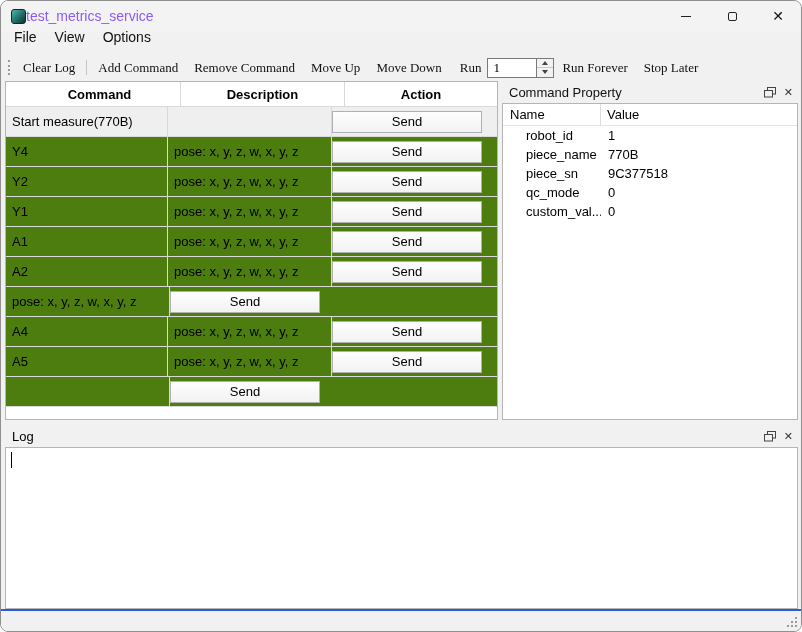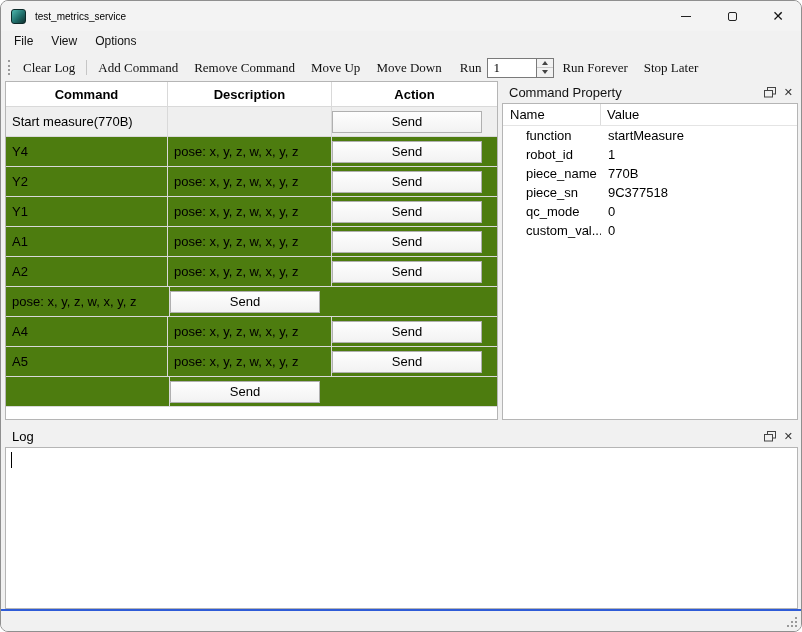--- a/index.html
+++ b/index.html
@@ -5,46 +5,46 @@
   * { box-sizing: border-box; margin: 0; padding: 0; }
   html, body { width: 802px; height: 632px; font-family: "Liberation Sans", sans-serif; background: #ffffff; }
   .window {
     position: absolute; top: 0; left: 0; width: 802px; height: 632px;
     background: #f1f1f1; border: 1px solid #8f8f8f; border-radius: 8px; overflow: hidden;
   }
   
   .titlebar { position: absolute; top: 0; left: 0; right: 0; height: 30px; display: flex; align-items: center; background: #f3f3f3; }
   .app-icon { width: 15px; height: 15px; margin-left: 10px; border-radius: 3px;
     background: linear-gradient(135deg, #4fb8ae 0%, #1f6e6a 55%, #102f2e 100%); border: 1px solid #0d2a29; }
-  .title-text { margin-left: 9px; font-size: 10px; color: #000000; }
+  .title-text { margin-left: 0; font-size: 14px; color: #8b5cf6; }
   .win-controls { margin-left: auto; display: flex; height: 100%; }
   .win-btn { width: 46px; height: 100%; display: flex; align-items: center; justify-content: center; color: #222; background: transparent; border: none; }
   .min-glyph { width: 10px; height: 1px; background: #222; display: block; }
   .max-glyph { width: 9px; height: 9px; border: 1px solid #222; border-radius: 2px; display: block; }
   .close-glyph { font-size: 14px; line-height: 1; color: #111; }
   
-  .menubar { position: absolute; top: 30px; left: 0; right: 0; height: 24px; display: flex; padding-left: 4px; font-size: 12px; color: #111; }
+  .menubar { position: absolute; top: 24px; left: 0; right: 0; height: 24px; display: flex; align-items: center; padding-left: 4px; font-size: 14px; color: #111; }
   .menu-item { padding: 3px 9px; }
   
   .toolbar { position: absolute; top: 54px; left: 0; right: 0; height: 25px; display: flex; align-items: center;
     font-family: "Liberation Serif", "DejaVu Serif", serif; font-size: 13px; color: #111; }
   .tb-handle { width: 3px; height: 15px; border-left: 2px dotted #9a9a9a; margin: 0 4px 0 7px; }
   .tb-sep { width: 1px; height: 15px; background: #c6c6c6; margin: 0 3px; }
   .tb-btn { padding: 2px 8px; background: transparent; border: none; font: inherit; color: inherit; white-space: nowrap; }
   .run-label { padding: 2px 6px 2px 10px; white-space: nowrap; }
   .spinbox { display: flex; align-items: center; }
   .spin-input { width: 50px; height: 20px; border: 1px solid #7a7a7a; background: #fff; font-family: "Liberation Serif", "DejaVu Serif", serif; font-size: 13px; padding-left: 5px; }
   .spin-btns { width: 17px; height: 20px; border: 1px solid #7a7a7a; border-left: none; display: flex; flex-direction: column; background: #f2f2f2; }
   .spin-up, .spin-down { flex: 1; display: flex; align-items: center; justify-content: center; border: none; background: #f2f2f2; padding: 0; }
   .spin-up { border-bottom: 1px solid #c9c9c9; }
   .tri-up { width: 0; height: 0; border-left: 3px solid transparent; border-right: 3px solid transparent; border-bottom: 4px solid #444; }
   .tri-down { width: 0; height: 0; border-left: 3px solid transparent; border-right: 3px solid transparent; border-top: 4px solid #444; }
   
   .cmd-table { position: absolute; left: 4px; top: 80px; width: 493px; height: 339px; background: #fff; border: 1px solid #b5b5b5; overflow: hidden; }
-  .cmd-header { display: flex; height: 25px; border-bottom: 1px solid #d9d9d9; font-weight: bold; font-size: 13px; color: #000; }
+  .cmd-header { display: flex; height: 25px; border-bottom: 1px solid #d9d9d9; font-weight: bold; font-size: 13px; color: #000; padding-left: 13px; }
   .cmd-header > div { display: flex; align-items: center; justify-content: center; }
   .col-cmd { width: 162px; border-right: 1px solid #d9d9d9; }
   .col-desc { width: 164px; border-right: 1px solid #d9d9d9; }
   .col-act { flex: 1; }
   .cmd-row { display: flex; height: 30px; border-bottom: 1px solid #d9d9d9; font-size: 13px; color: #000; background: #4d7c0f; }
   .cmd-row.alt { background: #efefef; }
   .cmd-row .col-cmd, .cmd-row .col-desc { display: flex; align-items: center; justify-content: flex-start; padding-left: 6px; }
   .cmd-row .col-act { display: flex; align-items: center; }
   .send-btn { width: 150px; height: 22px; border: 1px solid #b0b0b0; background: linear-gradient(#fefefe, #f2f2f2); font-family: "Liberation Sans", sans-serif; font-size: 13px; color: #000; display: flex; align-items: center; justify-content: center; }
   
@@ -211,24 +211,20 @@
             <span>✕</span>
           </button>
       </span>
     </div>
     <div class="prop-table">
       <div class="prop-head">
         <div class="ph-name">Name</div>
         <div class="ph-value">Value</div>
       </div>
       <div class="prop-row">
-        <div class="pr-name">function</div>
-        <div class="pr-value">startMeasure</div>
-      </div>
-      <div class="prop-row">
         <div class="pr-name">robot_id</div>
         <div class="pr-value">1</div>
       </div>
       <div class="prop-row">
         <div class="pr-name">piece_name</div>
         <div class="pr-value">770B</div>
       </div>
       <div class="prop-row">
         <div class="pr-name">piece_sn</div>
         <div class="pr-value">9C377518</div>

